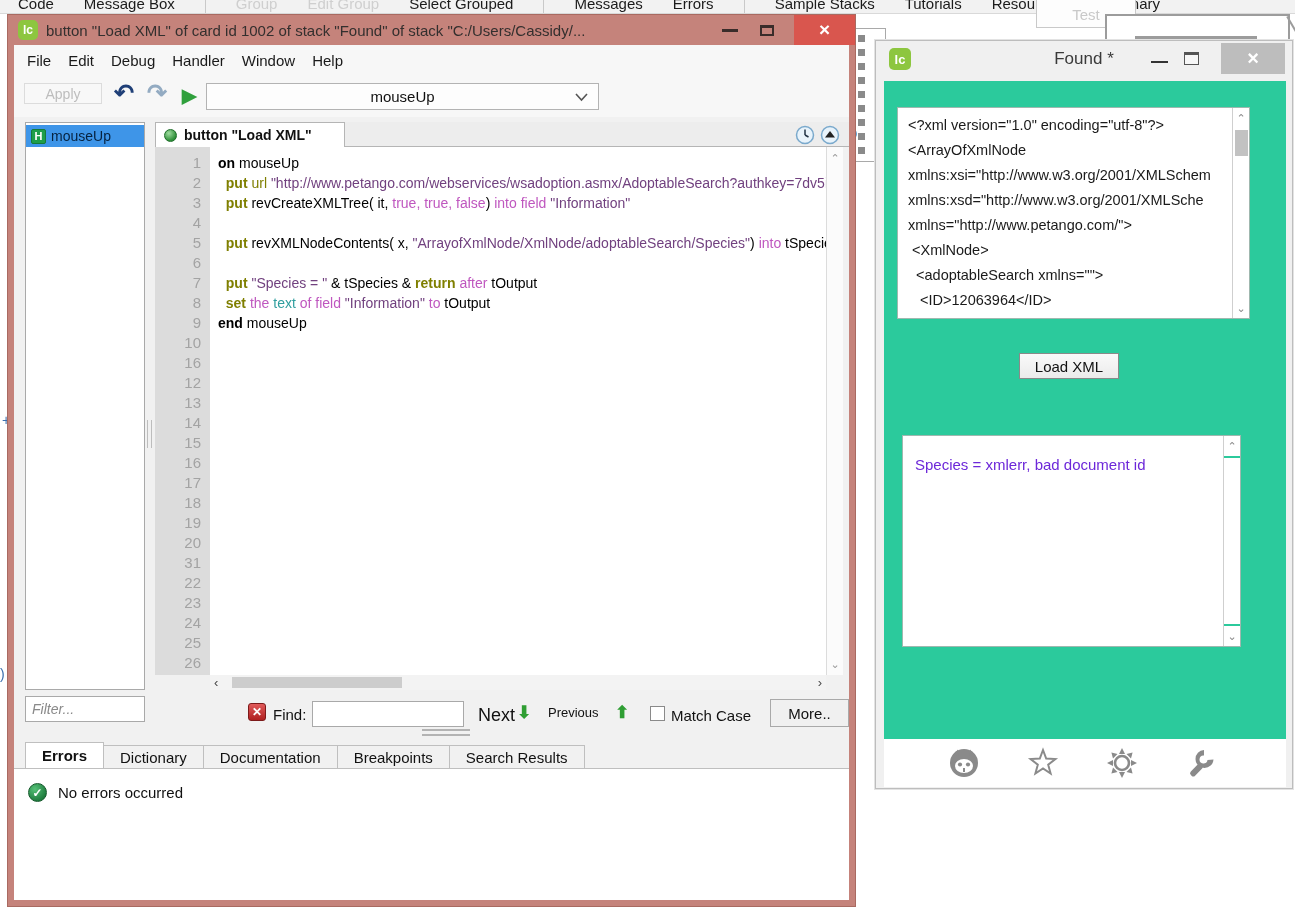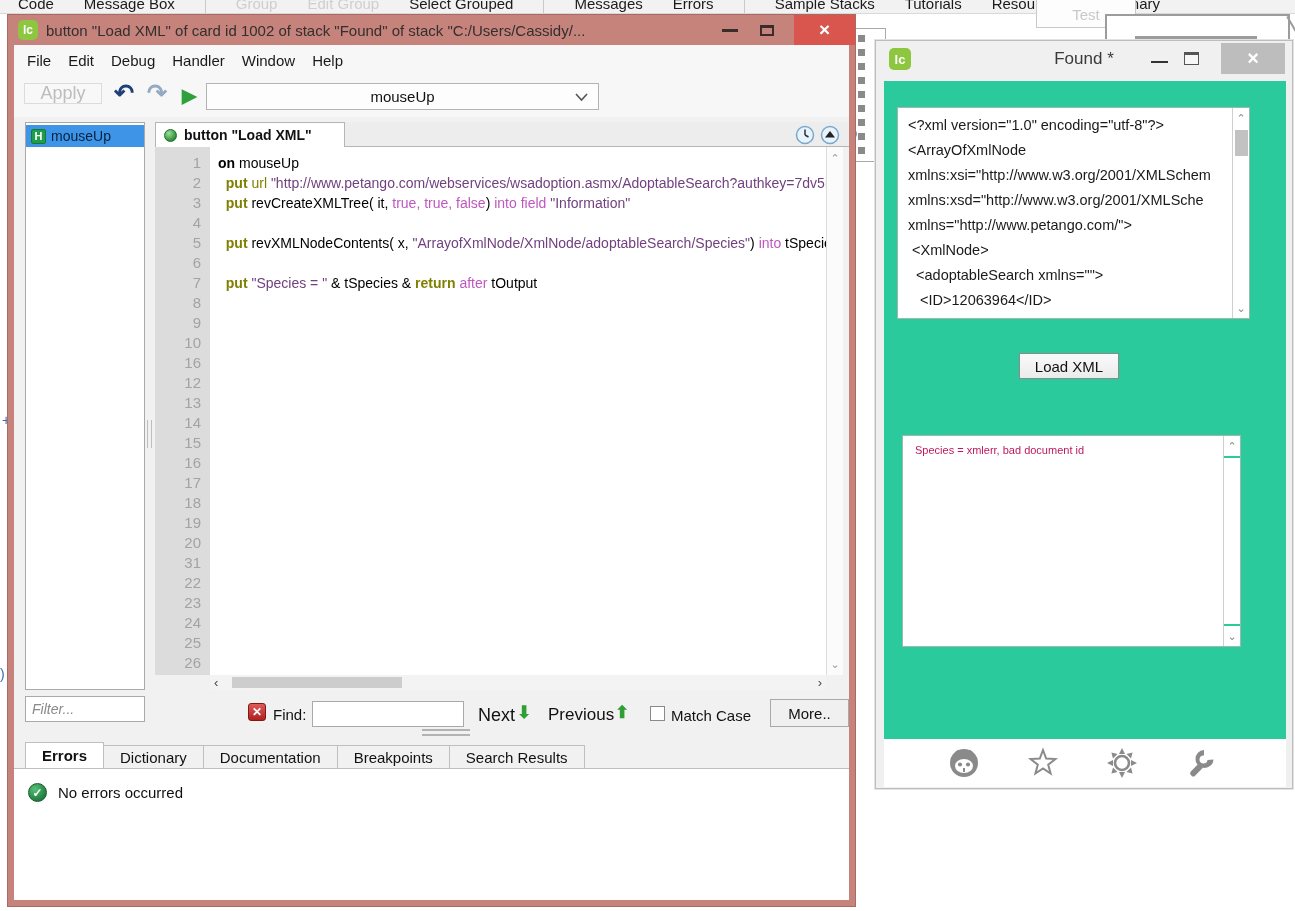--- a/index.html
+++ b/index.html
@@ -43,21 +43,21 @@
   .se-close{width:61px;height:30px;background:#d9564e;color:#fff;font-size:19px;font-weight:bold;
     display:flex;align-items:center;justify-content:center;}
   .se-client{position:absolute;left:6px;top:30px;width:835px;height:855px;background:#f1f1f1;overflow:hidden;}
 
   .se-menurow{position:absolute;left:0;top:0;width:100%;height:30px;background:#f7f7f7;
     display:flex;align-items:center;gap:17px;padding-left:13px;}
   .se-menu-item{font-size:15px;color:#1a1a1a;}
 
   .se-toolbar{position:absolute;left:0;top:30px;width:100%;height:42px;background:#f7f7f7;}
   .btn-apply{position:absolute;left:10px;top:8px;width:78px;height:21px;background:#f8f8f8;
-    border:1px solid #dcdcdc;color:#bdbdbd;font-size:18px;display:flex;align-items:center;justify-content:center;}
+    border:1px solid #dcdcdc;color:#bdbdbd;font-size:14px;display:flex;align-items:center;justify-content:center;}
   .tb-icon{position:absolute;top:3px;font-size:24px;line-height:30px;font-weight:bold;}
   .icon-undo{left:100px;color:#1f3f77;}
   .icon-redo{left:133px;color:#93abc2;}
   .icon-run{left:168px;color:#2fa03c;font-size:19px;top:6px;}
   .handler-combo{position:absolute;left:192px;top:8px;width:393px;height:27px;background:#fdfdfd;
     border:1px solid #b3b3b3;display:flex;align-items:center;justify-content:center;font-size:15px;color:#111;}
   .combo-chev{position:absolute;right:10px;top:8px;}
 
   .hl-panel{position:absolute;left:11px;top:77px;width:120px;height:568px;background:#fff;border:1px solid #a9a9a9;}
   .hl-row{height:22px;display:flex;align-items:center;background:#3e95e8;margin-top:2px;}
@@ -98,21 +98,21 @@
   .hsb-thumb{position:absolute;left:22px;top:2px;width:170px;height:11px;background:#cdcdcd;}
 
   .find-row{position:absolute;left:0;top:652px;width:100%;height:36px;}
   .find-stop{position:absolute;left:234px;top:6px;width:18px;height:18px;background:linear-gradient(#e05a5a,#b02020);
     border:1px solid #7c1a1a;border-radius:3px;color:#fff;font-size:12px;font-weight:bold;display:flex;
     align-items:center;justify-content:center;}
   .find-label{position:absolute;left:259px;top:9px;font-size:15px;color:#111;}
   .find-input{position:absolute;left:298px;top:4px;width:152px;height:26px;border:1px solid #a9a9a9;background:#fff;outline:none;font-size:14px;padding:0 4px;}
   .find-next-label{position:absolute;left:464px;top:8px;font-size:18px;color:#111;}
   .find-next-ico{position:absolute;left:503px;top:5px;color:#2f9e33;font-size:17px;font-weight:bold;}
-  .find-prev-label{position:absolute;left:534px;top:8px;font-size:17px;color:#111;}
+  .find-prev-label{position:absolute;left:534px;top:8px;font-size:13px;color:#111;}
   .find-prev-ico{position:absolute;left:601px;top:5px;color:#2f9e33;font-size:17px;font-weight:bold;}
   .find-check{position:absolute;left:636px;top:9px;width:15px;height:15px;border:1px solid #8a8a8a;background:#fff;}
   .find-case-label{position:absolute;left:657px;top:10px;font-size:15px;color:#111;}
   .btn-more{position:absolute;left:756px;top:2px;width:79px;height:28px;background:#f0f0f0;
     border:1px solid #a9a9a9;font-size:15px;color:#111;display:flex;align-items:center;justify-content:center;}
   .grip{position:absolute;left:408px;top:684px;width:48px;}
   .grip div{height:2px;background:#b3b3b3;margin-bottom:3px;}
 
   .bottom-tabs{position:absolute;left:11px;top:697px;height:27px;display:flex;align-items:flex-end;}
   .btab{height:24px;background:#f1f1f1;border:1px solid #bfbfbf;border-left:none;font-size:15px;color:#111;
@@ -142,22 +142,22 @@
   .fd-xml-text{position:absolute;left:0;top:0;width:336px;height:100%;overflow:hidden;padding:5px 0 0 10px;}
   .xml-line{font-size:14.5px;line-height:25px;white-space:pre;color:#1a1a1a;}
   .fd-sb{position:absolute;right:0;top:0;width:17px;height:100%;background:#fff;border-left:1px solid #cfcfcf;}
   .fd-sb .sb-chev{color:#8a8a8a;}
   .fd-sb-thumb{position:absolute;left:2px;top:22px;width:13px;height:26px;background:#c2c2c2;}
   .teal-tick{position:absolute;left:0;width:100%;height:2px;}
   .btn-loadxml{position:absolute;left:135px;top:272px;width:100px;height:26px;
     background:linear-gradient(#fafafa,#ebebeb);border:1px solid #8a8a8a;font-size:15px;color:#111;
     display:flex;align-items:center;justify-content:center;}
   .fd-result{left:18px;top:354px;width:339px;height:212px;}
-  .fd-result-text{position:absolute;left:0;top:0;width:322px;overflow:hidden;padding:8px 0 0 12px;
-    font-size:11px;color:#be185d;}
+  .fd-result-text{position:absolute;left:0;top:0;width:322px;overflow:hidden;padding:20px 0 0 12px;
+    font-size:15px;color:#6d28d9;}
   .fd-footer{position:absolute;left:8px;top:698px;width:402px;height:48px;background:#fff;
     display:flex;align-items:center;padding-left:63px;gap:45px;}
   .ft-ico{width:34px;height:34px;}
 </style>
 </head>
 <body>
 <div id="screen">
 
   <div class="ide-strip">
     <div class="ide-strip-inner">
@@ -277,20 +277,22 @@
           <div class="ln">26</div>
         </div>
       <div class="code-area" id="code-lines">
           <div class="code-line"><span class="c-kw2">on</span><span class="c-plain"> mouseUp</span></div>
           <div class="code-line"><span class="c-plain">  </span><span class="c-cmd">put</span><span class="c-plain"> </span><span class="c-kwa">url</span><span class="c-str"> "http://www.petango.com/webservices/wsadoption.asmx/AdoptableSearch?authkey=7dv5i2</span></div>
           <div class="code-line"><span class="c-plain">  </span><span class="c-cmd">put</span><span class="c-plain"> revCreateXMLTree( it,</span><span class="c-prep"> true, true, false</span><span class="c-plain">)</span><span class="c-prep"> into field</span><span class="c-str"> "Information"</span></div>
           <div class="code-line"></div>
           <div class="code-line"><span class="c-plain">  </span><span class="c-cmd">put</span><span class="c-plain"> revXMLNodeContents( x, </span><span class="c-str">"ArrayofXmlNode/XmlNode/adoptableSearch/Species"</span><span class="c-plain">)</span><span class="c-prep"> into</span><span class="c-plain"> tSpecies</span></div>
           <div class="code-line"></div>
           <div class="code-line"><span class="c-plain">  </span><span class="c-cmd">put</span><span class="c-str"> "Species = "</span><span class="c-plain"> &amp; tSpecies &amp; </span><span class="c-cmd">return</span><span class="c-prep"> after</span><span class="c-plain"> tOutput</span></div>
+          <div class="code-line"><span class="c-plain">  </span><span class="c-cmd">set</span><span class="c-prep"> the</span><span class="c-plain"> </span><span class="c-prop">text</span><span class="c-plain"> </span><span class="c-prep">of field</span><span class="c-str"> "Information"</span><span class="c-prep"> to</span><span class="c-plain"> tOutput</span></div>
+          <div class="code-line"><span class="c-kw2">end</span><span class="c-plain"> mouseUp</span></div>
           <div class="code-line"></div>
           <div class="code-line"></div>
           <div class="code-line"></div>
           <div class="code-line"></div>
           <div class="code-line"></div>
           <div class="code-line"></div>
           <div class="code-line"></div>
           <div class="code-line"></div>
           <div class="code-line"></div>
           <div class="code-line"></div>

